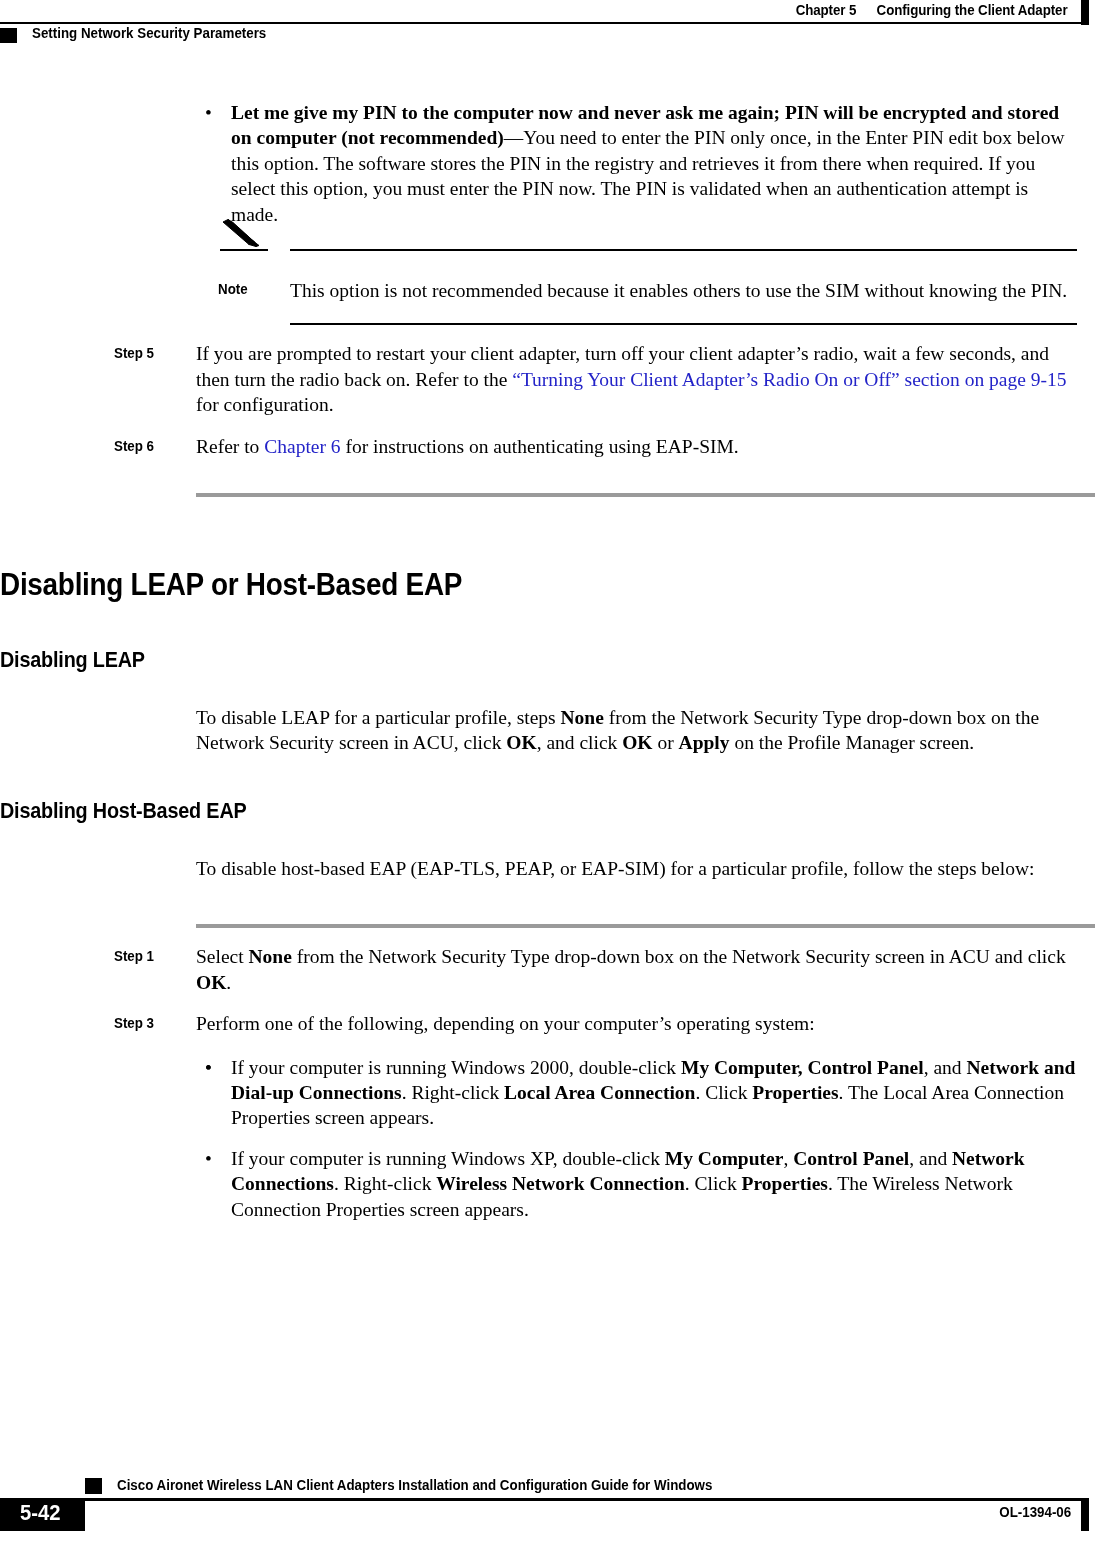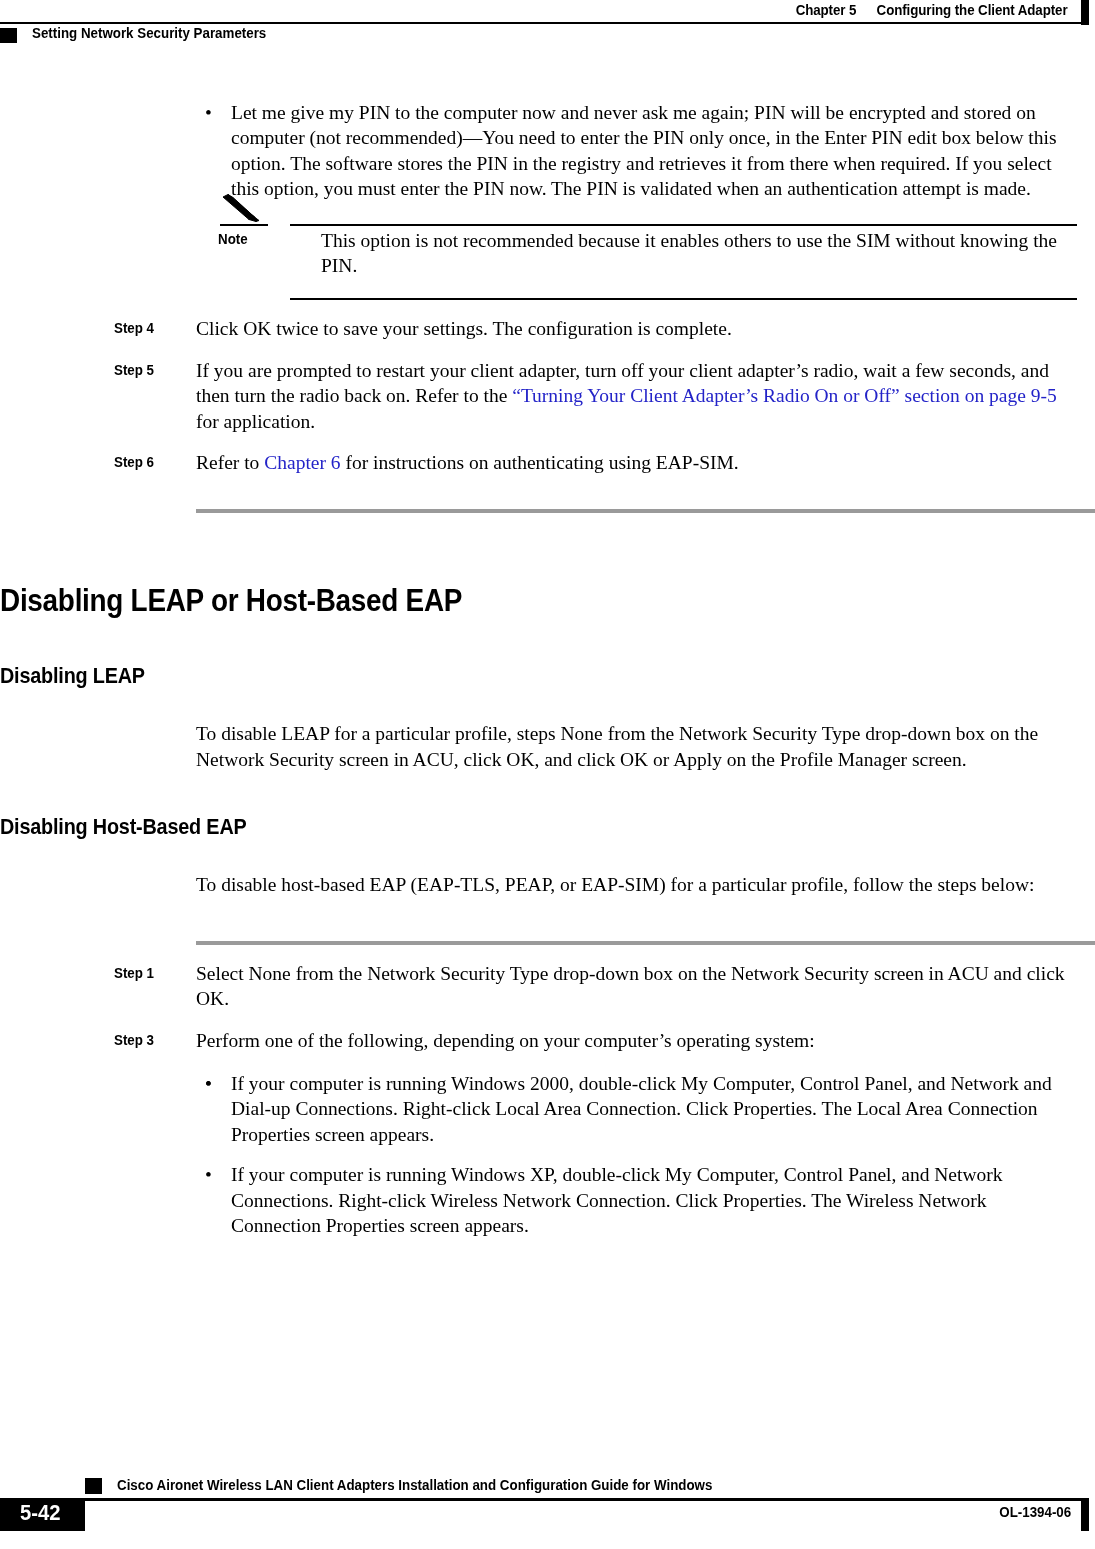--- a/index.html
+++ b/index.html
@@ -136,23 +136,22 @@
   .note-bottom-rule {
     position: absolute;
     left: 94px;
     right: 0;
     bottom: 0px;
     height: 2px;
     background: #000;
   }
   .note-row {
     display: flex;
-    padding-top: 4px;
+    padding-top: 29px;
     padding-bottom: 22px;
-    gap: 31px;
   }
   .note-label {
     flex: 0 0 70px;
     font-family: "Liberation Sans", "DejaVu Sans", sans-serif;
     font-weight: bold;
     font-size: 14.5px;
     padding-left: 24px;
     padding-top: 3px;
     box-sizing: border-box;
     transform: scaleX(0.92);
@@ -209,21 +208,21 @@
     padding: 0;
     letter-spacing: -0.2px;
     transform: scaleX(0.90);
     transform-origin: left center;
   }
   .para-indent {
     margin-left: 196px;
     margin-right: 18px;
   }
 
-  b, strong { font-weight: normal; text-align: center; }
+  b, strong { font-weight: bold; text-align: center; }
   .lnk { color: #2323c8; }
 
   
   .page-footer {
     position: absolute;
     left: 0;
     top: 1478px;
     width: 1095px;
     height: 71px;
   }
@@ -330,26 +329,22 @@
     <div class="note-top-rule"></div>
     <div class="note-row">
       <div class="note-label">Note</div>
       <div class="note-body body-text">This option is not recommended because it enables others to use the SIM without knowing the PIN.</div>
     </div>
     <div class="note-bottom-rule"></div>
   </div>
 
   <div>
     <div class="step-row">
-      <div class="step-label">Step 4</div>
-      <div class="step-body body-text"><span>Click </span><b>OK</b><span> twice to save your settings. The configuration is complete.</span></div>
-    </div>
-    <div class="step-row">
       <div class="step-label">Step 5</div>
-      <div class="step-body body-text"><span>If you are prompted to restart your client adapter, turn off your client adapter’s radio, wait a few seconds, and then turn the radio back on. Refer to the </span><span class="lnk">“Turning Your Client Adapter’s Radio On or Off” section on page 9-5</span><span> for application.</span></div>
+      <div class="step-body body-text"><span>If you are prompted to restart your client adapter, turn off your client adapter’s radio, wait a few seconds, and then turn the radio back on. Refer to the </span><span class="lnk">“Turning Your Client Adapter’s Radio On or Off” section on page 9-15</span><span> for configuration.</span></div>
     </div>
     <div class="step-row">
       <div class="step-label">Step 6</div>
       <div class="step-body body-text"><span>Refer to </span><span class="lnk">Chapter 6</span><span> for instructions on authenticating using EAP-SIM.</span></div>
     </div>
   </div>
 
   <div class="gray-rule" style="margin-top:34px;"></div>
 
   <h1 class="sec-title" style="margin-top:70px;">Disabling LEAP or Host-Based EAP</h1>

